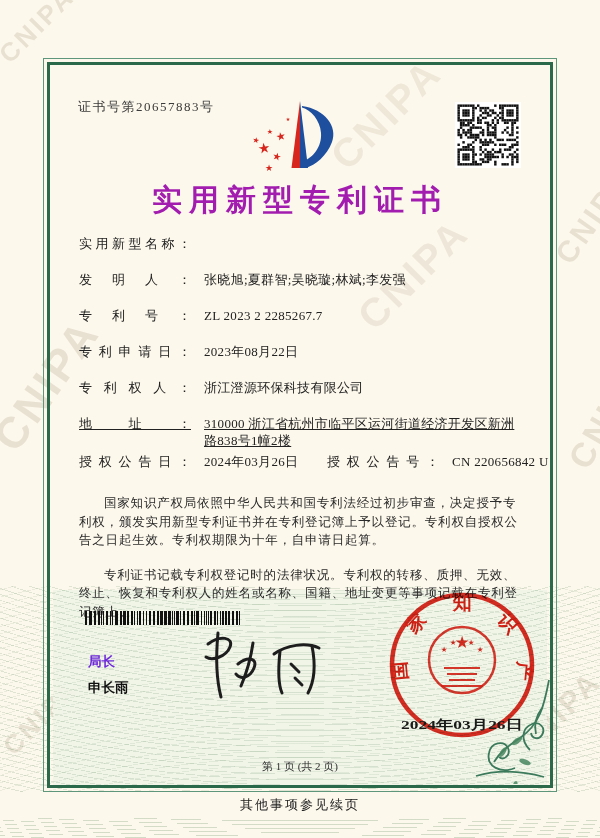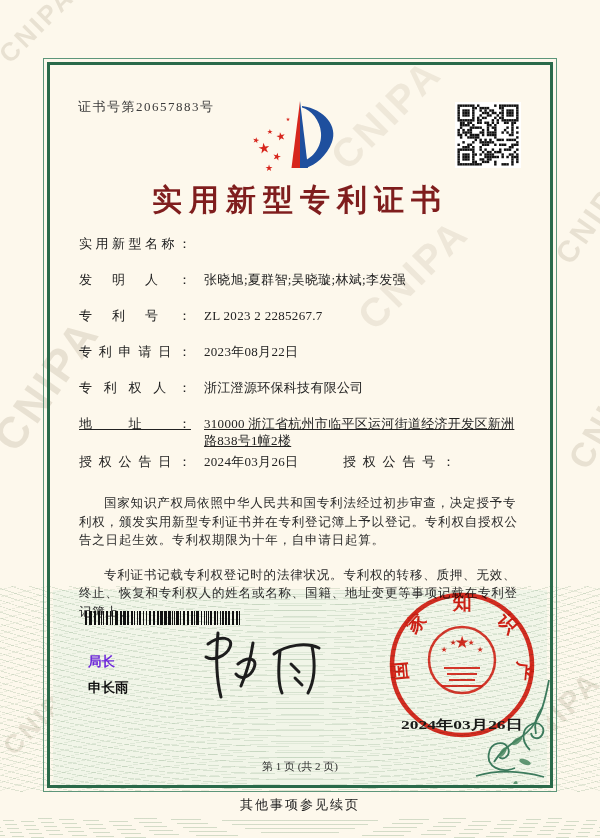--- a/index.html
+++ b/index.html
@@ -30,29 +30,29 @@
   
   .frame{position:absolute;left:43px;top:58px;width:514px;height:734px;
          border:1.5px solid #5d967a;box-sizing:border-box;}
   .frame-inner{position:absolute;left:3px;top:3px;right:3px;bottom:3px;
          border:3px solid var(--border-green,#2a6a4a);}
 
   .cert-no{position:absolute;left:78px;top:98px;font-size:13px;letter-spacing:1.5px;color:#3a3a3a;}
   .logo{position:absolute;left:245px;top:85px;width:105px;height:90px;}
   .qr{position:absolute;left:455px;top:102px;width:66px;height:66px;background:#fff;}
   .title{position:absolute;left:0;top:180px;width:600px;text-align:center;font-size:30px;
-         font-weight:bold;color:#7f1d1d;letter-spacing:7px;}
+         font-weight:bold;color:#a21caf;letter-spacing:7px;}
 
   .fields{position:absolute;left:79px;top:235px;width:446px;font-size:13px;color:#222;}
   .f-row{height:36px;display:flex;align-items:flex-start;line-height:17px;}
   .f-row.addr{height:38px;text-decoration:underline;}
   .flabel{display:inline-block;width:112px;text-align:justify;text-align-last:justify;
           -moz-text-align-last:justify;flex:0 0 112px;color:#222;}
   .fvalue{margin-left:13px;width:330px;letter-spacing:.3px;}
-  .grant{display:flex;gap:16px;}
+  .grant{display:flex;}
   .grant .g2{margin-left:13px;display:flex;}
 
   .paras{position:absolute;left:79px;top:478px;width:448px;}
   .paras p{margin:16px 0 1px 0;font-size:12.5px;line-height:18.6px;text-indent:2em;
            letter-spacing:0.8px;color:#2b2b2b;}
 
   .barcode{position:absolute;left:85px;top:611px;width:156px;height:14px;}
   .signer-title{position:absolute;left:88px;top:653px;font-size:13.5px;font-weight:600;color:#6d28d9;
                 font-family:"Liberation Sans",sans-serif;}
   .signer-name{position:absolute;left:88px;top:679px;font-size:13.5px;font-weight:600;color:#111;
@@ -443,20 +443,21 @@
       <span class="flabel">地址：</span>
       <span class="fvalue">310000 浙江省杭州市临平区运河街道经济开发区新洲路838号1幢2楼</span>
     </div>
     <div class="f-row grant">
       <span class="g1" style="display:flex">
         <span class="flabel">授权公告日：</span>
         <span class="fvalue" style="width:110px">2024年03月26日</span>
       </span>
       <span class="g2">
         <span class="flabel">授权公告号：</span>
+        <span class="fvalue" style="width:120px">CN 220656842 U</span>
       </span>
     </div>
   </div>
 
   <div class="paras">
     <p>国家知识产权局依照中华人民共和国专利法经过初步审查，决定授予专利权，颁发实用新型专利证书并在专利登记簿上予以登记。专利权自授权公告之日起生效。专利权期限为十年，自申请日起算。</p>
     <p>专利证书记载专利权登记时的法律状况。专利权的转移、质押、无效、终止、恢复和专利权人的姓名或名称、国籍、地址变更等事项记载在专利登记簿上。</p>
   </div>
 
   <svg class="barcode" id="barcode" viewBox="0 0 156 14" preserveAspectRatio="none">

